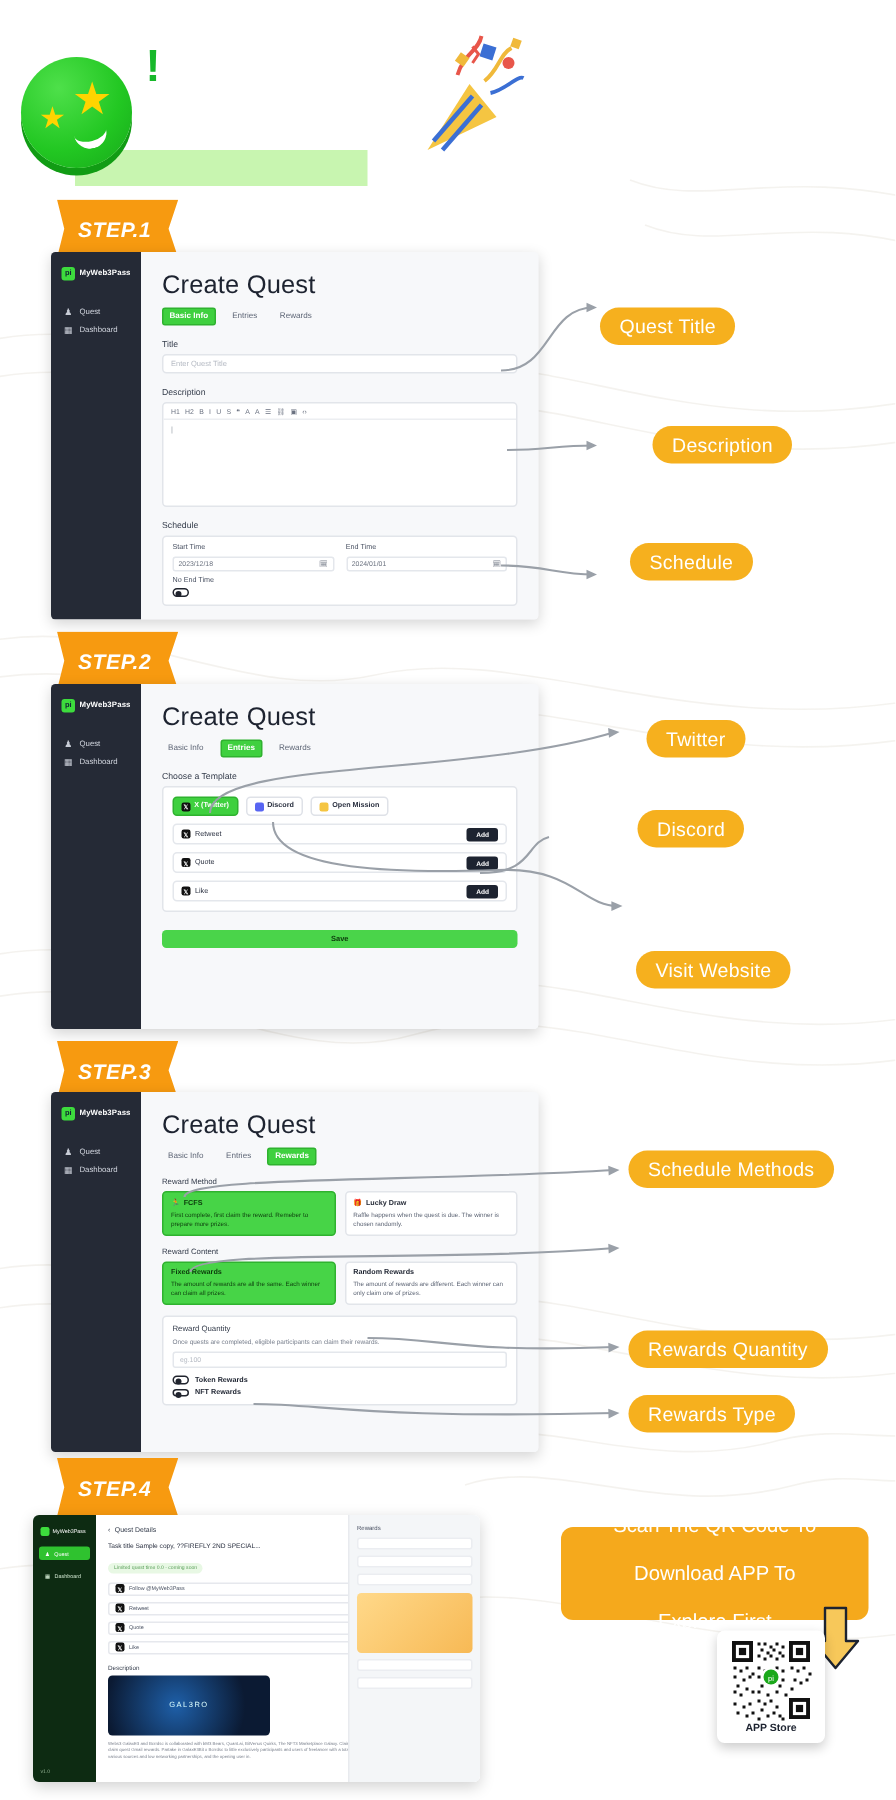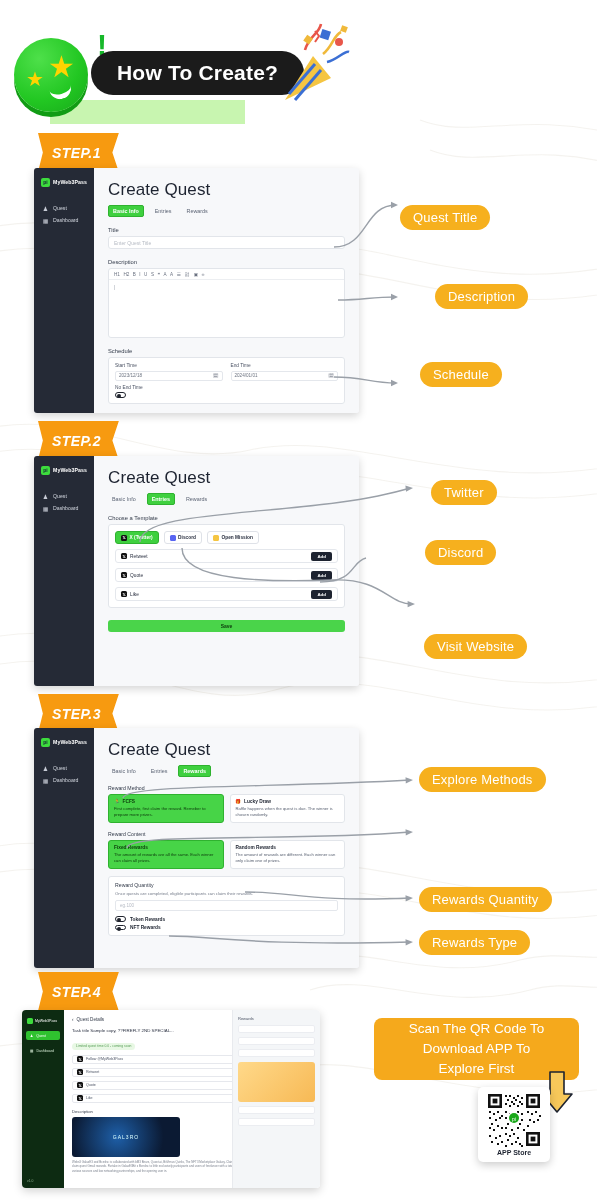--- a/index.html
+++ b/index.html
@@ -185,21 +185,21 @@
   .s4img{margin-top:3px;width:108px;height:40px;border-radius:3px;background:radial-gradient(circle at 42% 50%, #1e5fa8 0%, #0b1a33 70%);display:flex;align-items:center;justify-content:center;}
   .s4img .lbl{color:#dff;font-size:5px;letter-spacing:1px;}
   .s4txt{margin-top:3px;font-size:2.9px;color:#7c828e;line-height:1.5;}
   .s4right{position:absolute;right:0;top:0;width:88px;height:100%;background:#f4f6f8;border-left:1px solid #e8eaee;padding:6px 5px;}
   .s4rr{margin-top:4px;height:8px;background:#fff;border-radius:2px;border:1px solid #ebedf1;}
   .s4card{margin-top:5px;height:40px;border-radius:3px;background:linear-gradient(135deg,#ffd98a,#f7b955);}
 
   .qr-callout {
     position:absolute; left:374px; top:1018px; width:205px; height:62px;
     background:#f5a91c; border-radius:8px; display:flex; flex-direction:column;
-    align-items:center; justify-content:center; gap:2px; padding:4px;
+    align-items:center; justify-content:center; gap:14px; padding:4px;
   }
   .qr-callout span { color:#fff; font-size:13.5px; line-height:1.35; text-align:center; }
   .arrow-down { position:absolute; left:540px; top:1070px; width:34px; height:44px; }
   .qr-card {
     position:absolute; left:478px; top:1087px; width:72px; height:75px;
     background:#fff; border-radius:5px; box-shadow:0 3px 8px rgba(0,0,0,.2);
     display:flex; flex-direction:column; align-items:center; padding-top:5px;
   }
   .qr-card .qrimg { width:56px; height:56px; position:relative; }
   .qr-card .lbl { font-size:7px; font-weight:bold; color:#1d2330; margin-top:1px; }
@@ -229,23 +229,20 @@
 
   <div class="hdr-greenbar"></div>
 
   <div class="smiley">
     <div class="st1">★</div>
     <div class="st2">★</div>
     <div class="smile"></div>
   </div>
   <div class="excl">!</div>
 
-  <div class="title-pill">
-    <span>How To Create?</span>
-  </div>
 
   <svg class="confetti" viewBox="0 0 80 85">
     <path d="M10,80 L38,36 L56,58 Z" fill="#f5c542"></path>
     <path d="M14,74 L40,44" stroke="#3b6fd4" stroke-width="3" fill="none"></path>
     <path d="M20,80 L46,50" stroke="#3b6fd4" stroke-width="3" fill="none"></path>
     <path d="M30,30 C34,16 44,14 46,4" stroke="#e8564a" stroke-width="2.6" fill="none"></path>
     <path d="M48,34 C58,26 58,16 66,12" stroke="#f0b93a" stroke-width="2.6" fill="none"></path>
     <path d="M52,42 C62,40 70,30 74,32" stroke="#3b6fd4" stroke-width="2.6" fill="none"></path>
     <rect x="46" y="10" width="9" height="9" fill="#3b6fd4" transform="rotate(18 50 14)"></rect>
     <rect x="30" y="16" width="7" height="7" fill="#f0b93a" transform="rotate(35 33 19)"></rect>
@@ -515,21 +512,21 @@
     <path d="M308,10 l-7.5,-2.8 l0.3,6.4 z" fill="#9aa0a8"></path>
     <path d="M22,78 C22,62 180,72 305,62" stroke="#9aa0a8" stroke-width="1.4" fill="none"></path>
     <path d="M308,62 l-7.5,-2.8 l0.3,6.4 z" fill="#9aa0a8"></path>
     <path d="M140,122 C190,122 200,132 305,128" stroke="#9aa0a8" stroke-width="1.4" fill="none"></path>
     <path d="M308,128 l-7.5,-2.8 l0.2,6.4 z" fill="#9aa0a8"></path>
     <path d="M64,166 C110,166 140,176 305,172" stroke="#9aa0a8" stroke-width="1.4" fill="none"></path>
     <path d="M308,172 l-7.5,-2.8 l0.2,6.4 z" fill="#9aa0a8"></path>
   </svg>
 
   <div class="callout" style="left:419px; top:767px;">
-    <span>Explore Methods</span>
+    <span>Schedule Methods</span>
   </div>
   <div class="callout" style="left:419px; top:887px;">
     <span>Rewards Quantity</span>
   </div>
   <div class="callout" style="left:419px; top:930px;">
     <span>Rewards Type</span>
   </div>
 
   <div class="ribbon amber" style="left:38px; top:972px;">
     <span>STEP.4</span>

